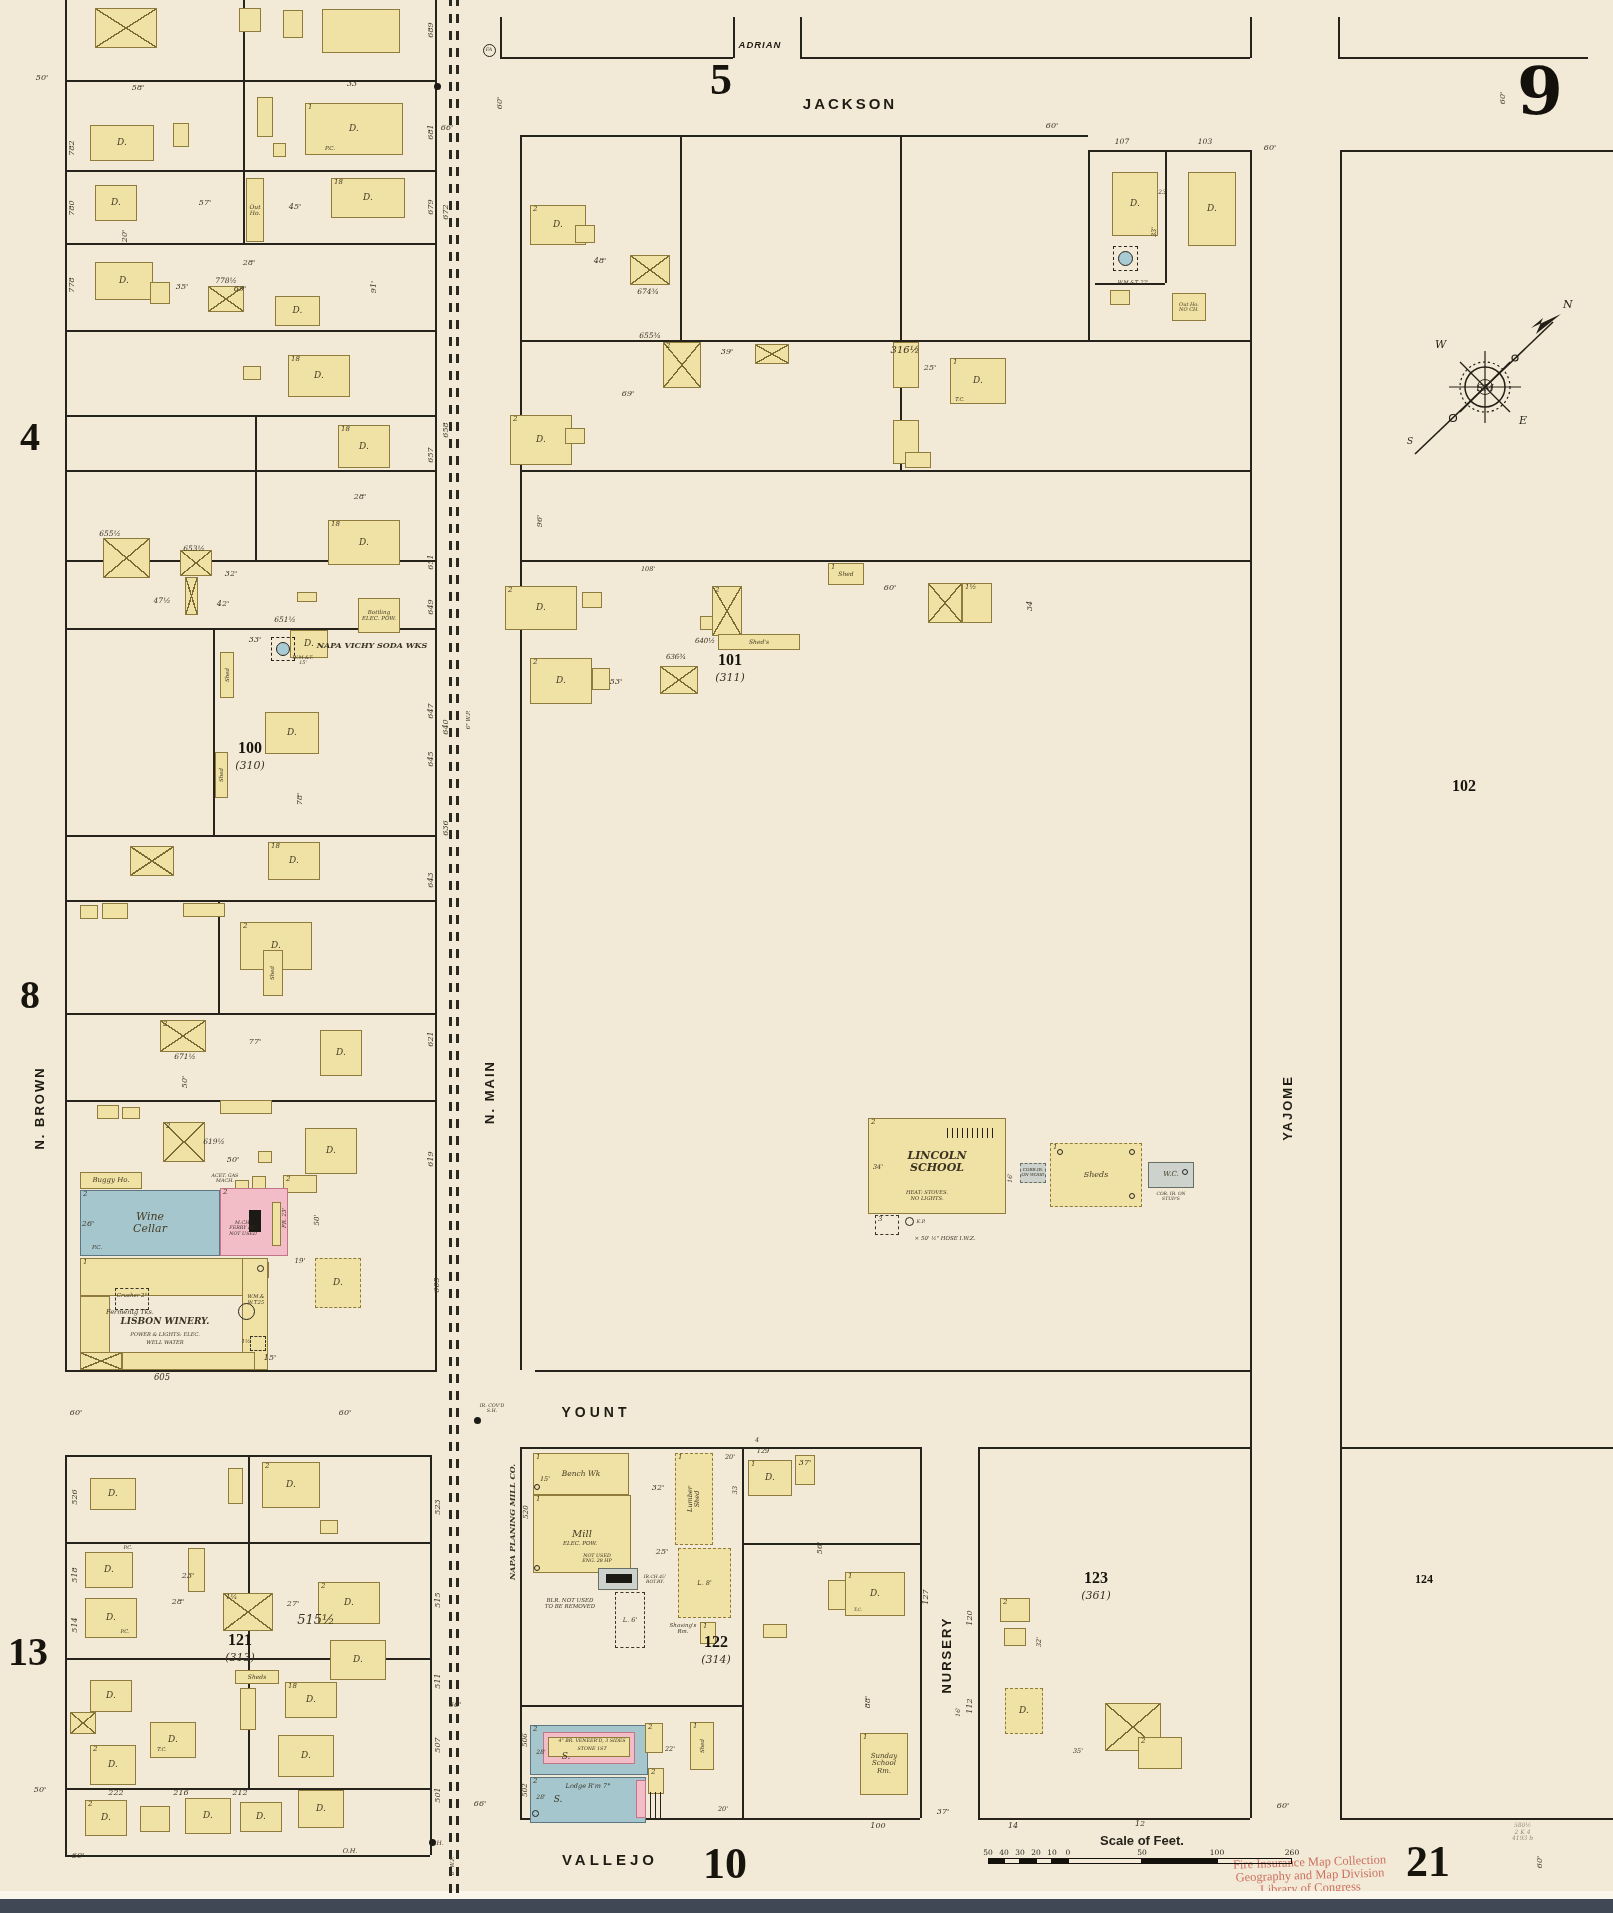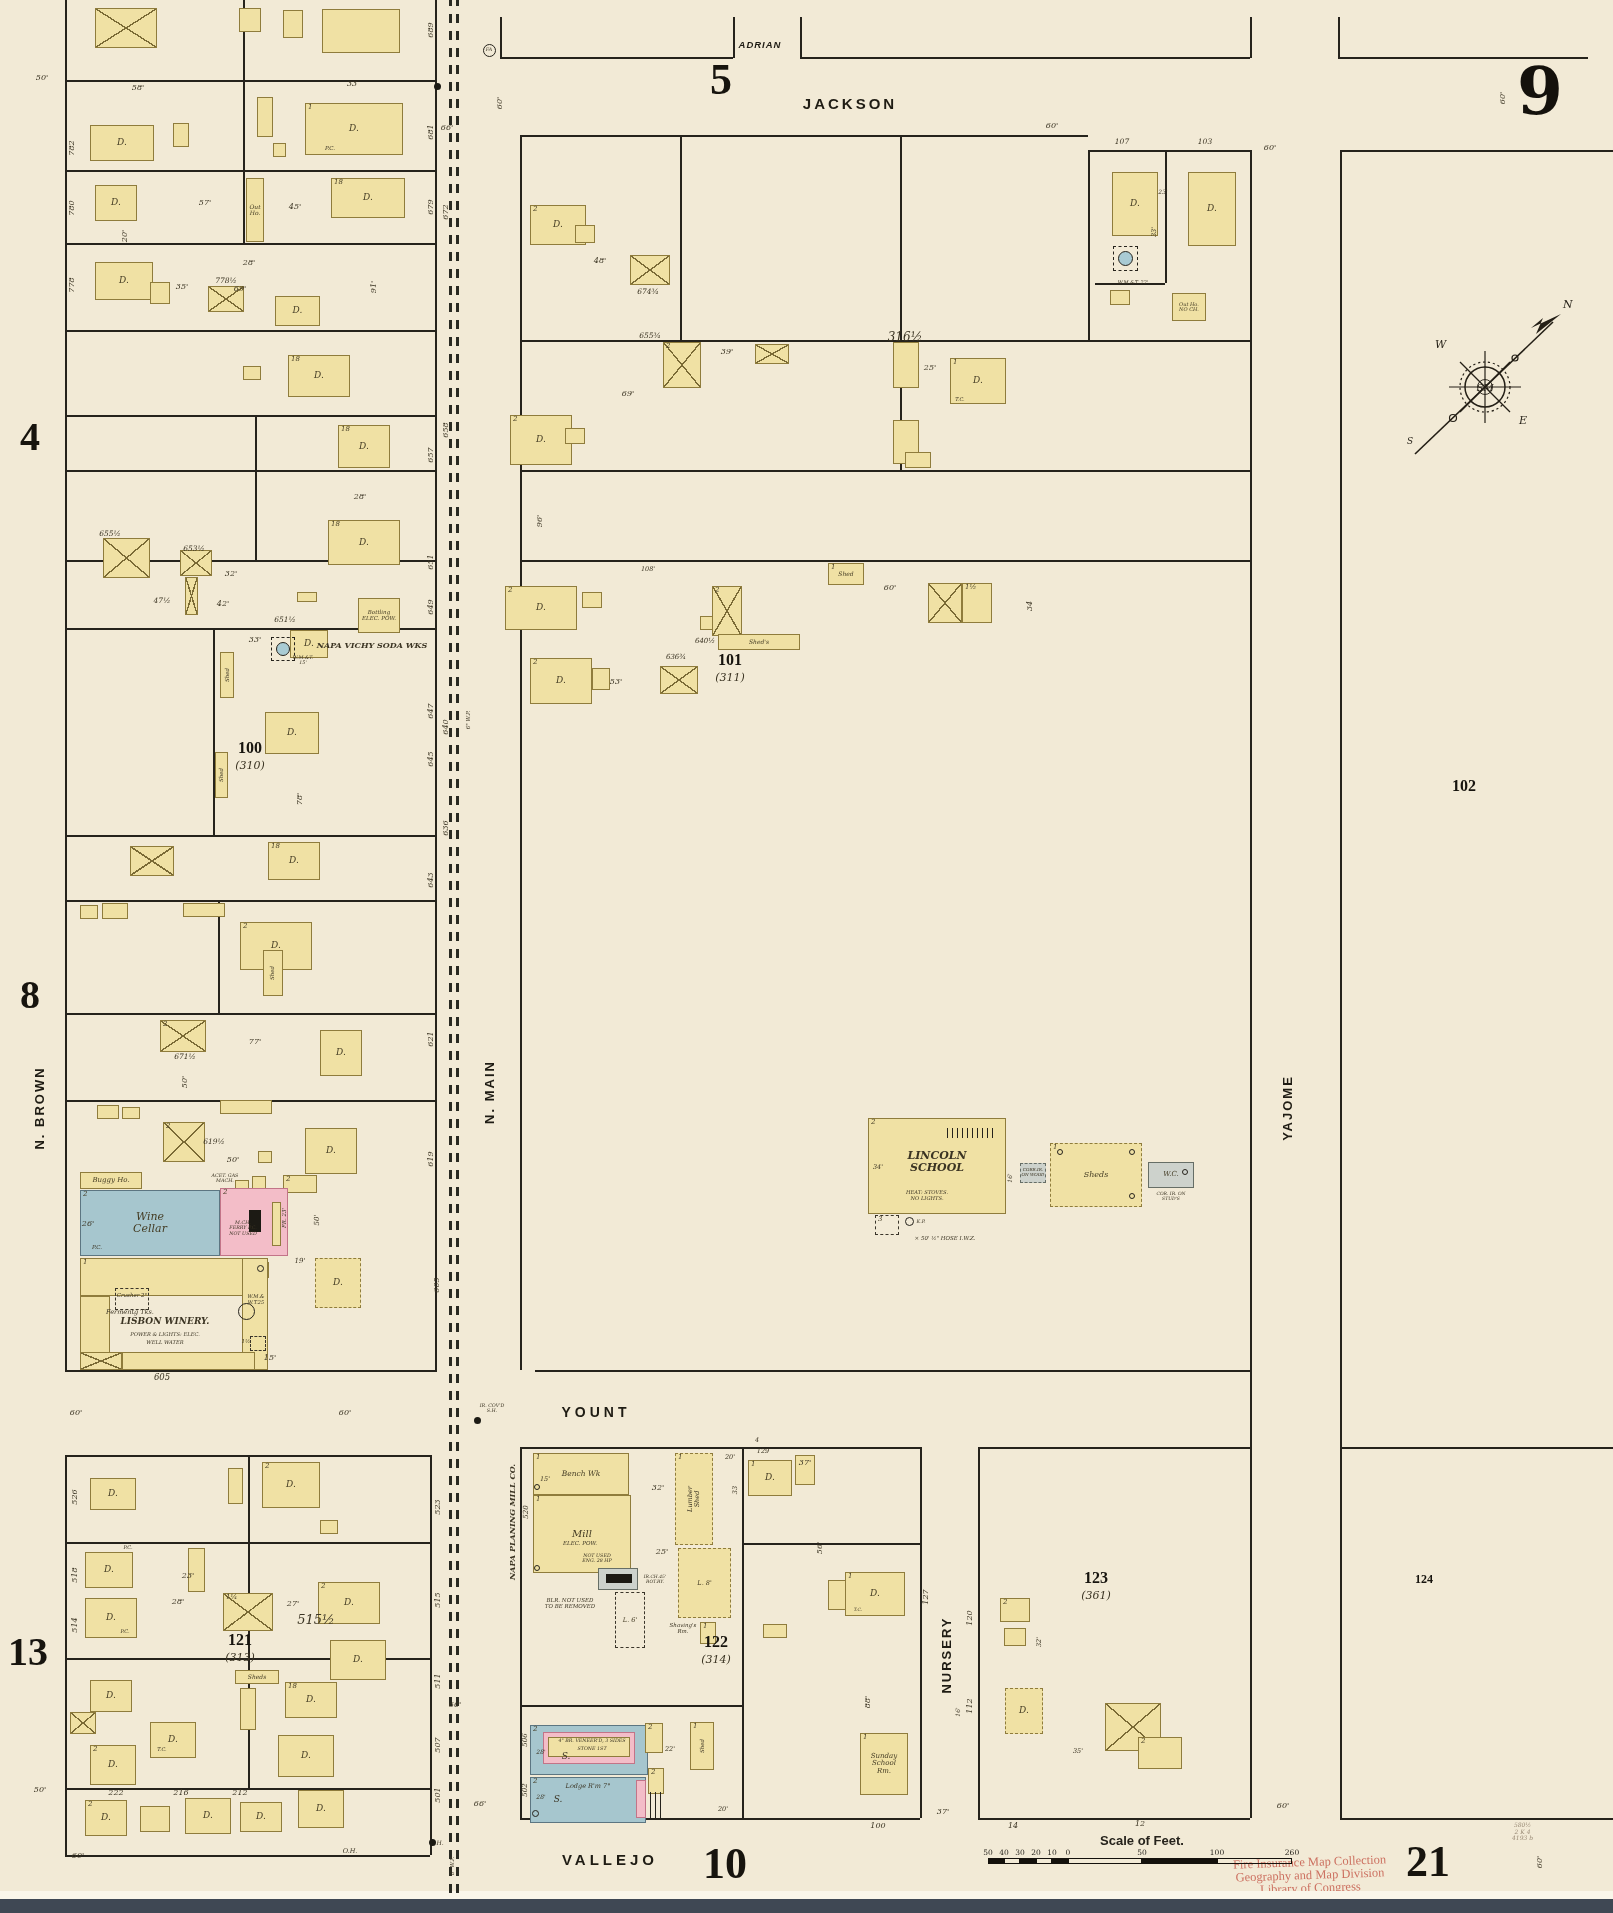--- a/index.html
+++ b/index.html
@@ -630,21 +630,21 @@
     <div class="lb" style="left: 293px; top: 1604px; font-size: 8px; transform: translate(-50%, -50%) rotate(0deg);">27'</div>
     <div class="lb" style="left: 282px; top: 1620px; font-size: 13px; transform: translate(-50%, -50%) rotate(0deg); margin-left: 34px;">515½</div>
     <div class="lb" style="left: 128px; top: 1548px; font-size: 5px; transform: translate(-50%, -50%) rotate(0deg);">P.C.</div>
     <div class="lb" style="left: 125px; top: 1632px; font-size: 5px; transform: translate(-50%, -50%) rotate(0deg);">P.C.</div>
     <div class="lb" style="left: 162px; top: 1750px; font-size: 5px; transform: translate(-50%, -50%) rotate(0deg);">T.C.</div>
     <div class="lb" style="left: 600px; top: 244px; font-size: 8px; transform: translate(-50%, -50%) rotate(0deg); margin-top: 17px;">48'</div>
     <div class="lb" style="left: 648px; top: 292px; font-size: 7.5px; transform: translate(-50%, -50%) rotate(0deg);">674¾</div>
     <div class="lb" style="left: 650px; top: 336px; font-size: 7.5px; transform: translate(-50%, -50%) rotate(0deg);">655¾</div>
     <div class="lb" style="left: 727px; top: 352px; font-size: 8px; transform: translate(-50%, -50%) rotate(0deg);">39'</div>
     <div class="lb" style="left: 628px; top: 394px; font-size: 8px; transform: translate(-50%, -50%) rotate(0deg);">69'</div>
-    <div class="lb" style="left: 905px; top: 338px; font-size: 12px; transform: translate(-50%, -50%) rotate(0deg); text-align: center;">316½</div>
+    <div class="lb" style="left: 905px; top: 349px; font-size: 10px; transform: translate(-50%, -50%) rotate(0deg); text-align: center;">316½</div>
     <div class="lb" style="left: 930px; top: 368px; font-size: 8px; transform: translate(-50%, -50%) rotate(0deg);">25'</div>
     <div class="lb" style="left: 960px; top: 400px; font-size: 5px; transform: translate(-50%, -50%) rotate(0deg);">T.C.</div>
     <div class="lb" style="left: 540px; top: 521px; font-size: 8px; transform: translate(-50%, -50%) rotate(-90deg);">96'</div>
     <div class="lb" style="left: 648px; top: 570px; font-size: 6.5px; transform: translate(-50%, -50%) rotate(0deg);">108'</div>
     <div class="lb" style="left: 890px; top: 588px; font-size: 8px; transform: translate(-50%, -50%) rotate(0deg);">60'</div>
     <div class="lb" style="left: 1030px; top: 606px; font-size: 8px; transform: translate(-50%, -50%) rotate(-90deg);">34</div>
     <div class="lb" style="left: 705px; top: 642px; font-size: 7px; transform: translate(-50%, -50%) rotate(0deg);">640½</div>
     <div class="lb" style="left: 616px; top: 682px; font-size: 8px; transform: translate(-50%, -50%) rotate(0deg);">53'</div>
     <div class="lb" style="left: 676px; top: 658px; font-size: 7px; transform: translate(-50%, -50%) rotate(0deg);">636¾</div>
     <div class="lb f-bi" style="left: 937px; top: 1162px; font-size: 11px; transform: translate(-50%, -50%) rotate(0deg);">LINCOLN

